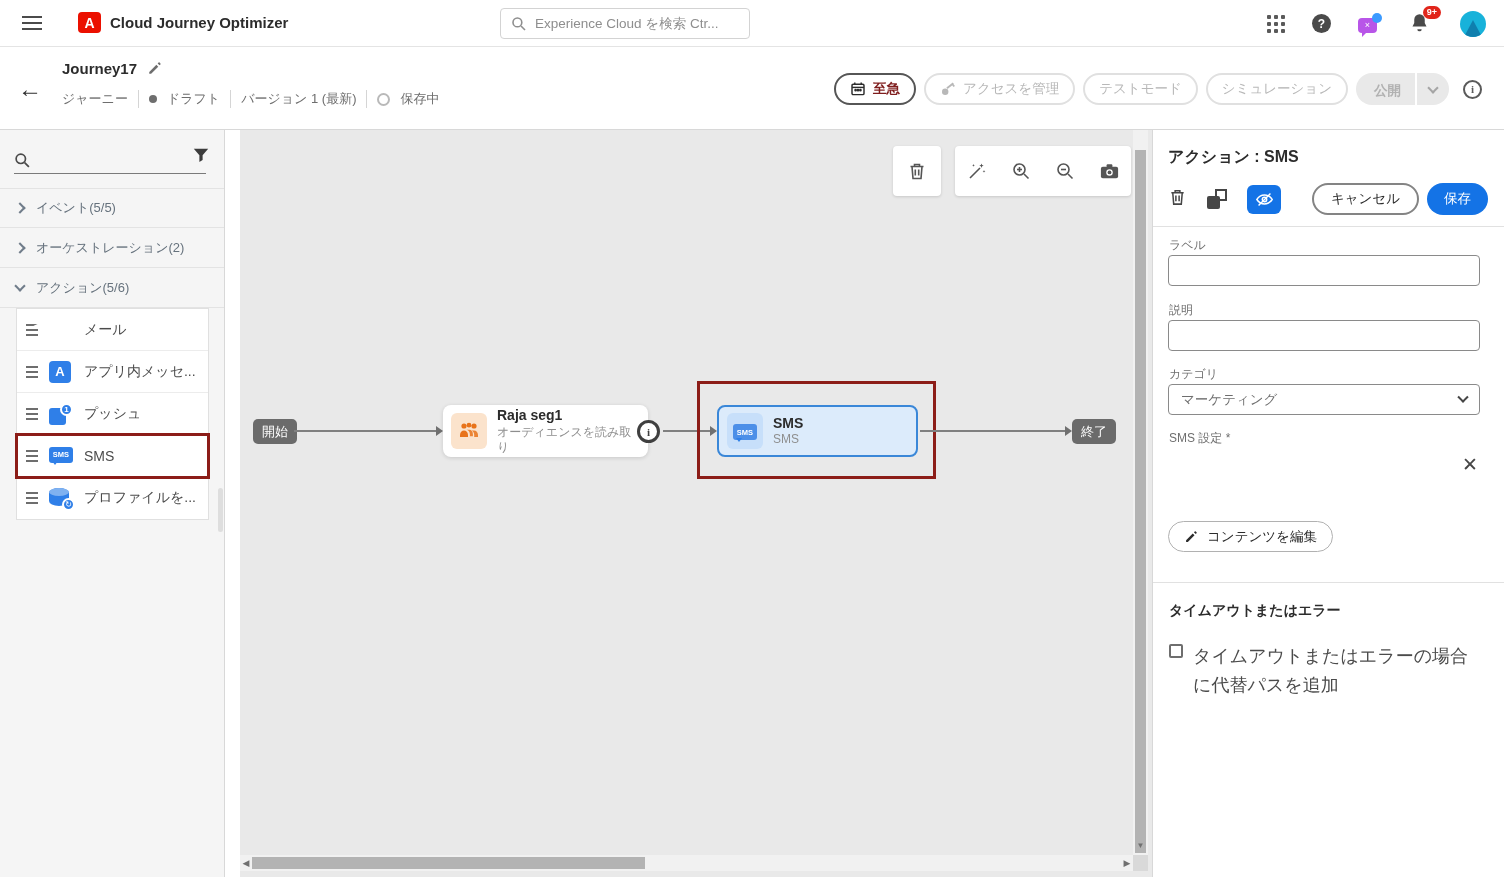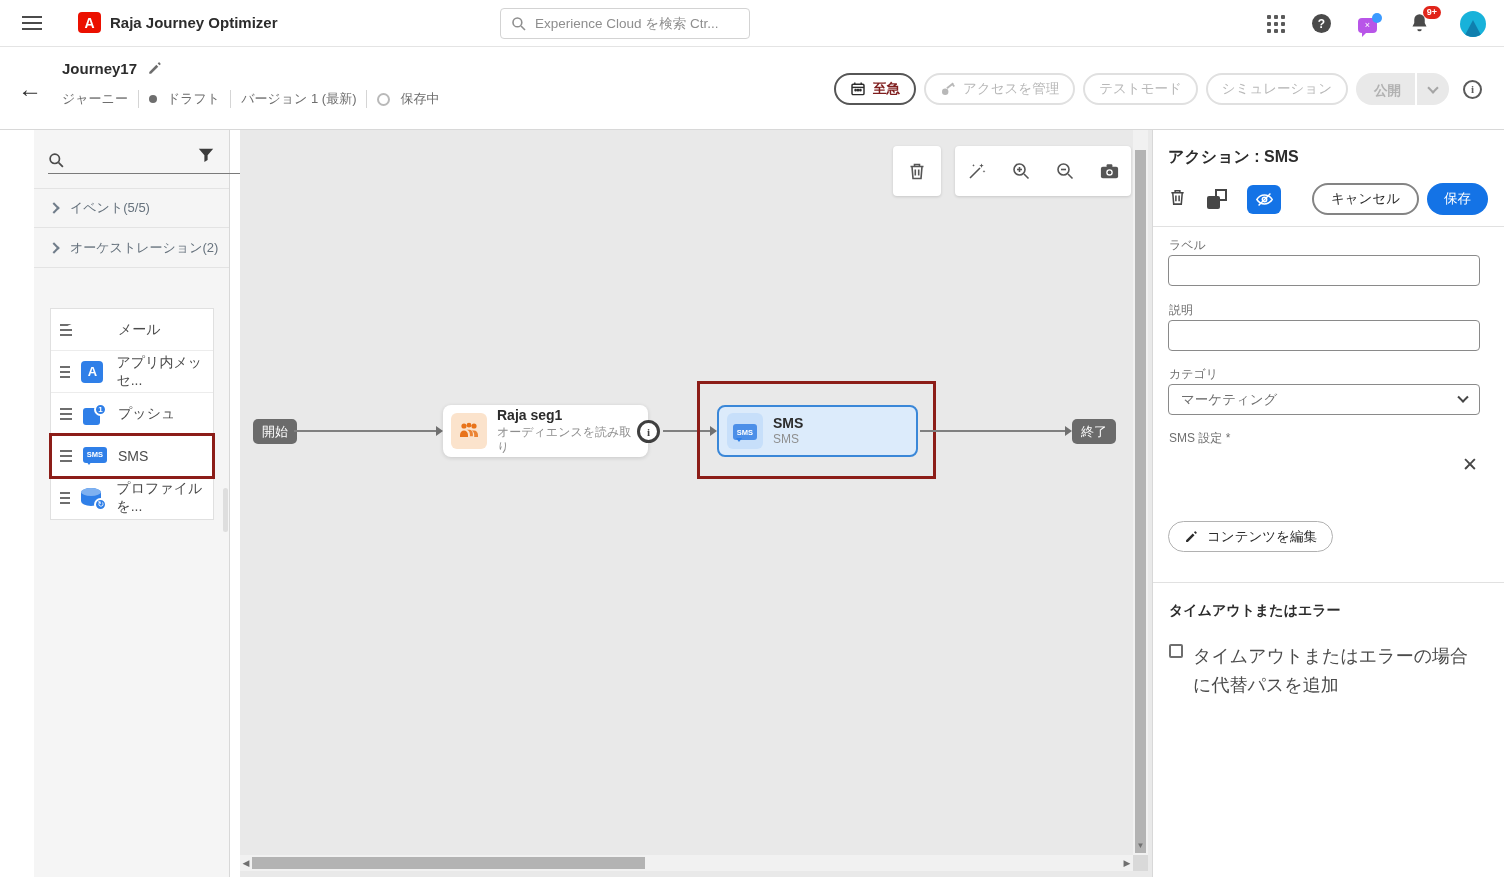--- a/index.html
+++ b/index.html
@@ -39,21 +39,21 @@
   .header-buttons { position:absolute; right:22px; top:26px; display:flex; align-items:center; gap:8px; }
   .btn { height:32px; border-radius:16px; display:flex; align-items:center; gap:7px; padding:0 14px; font-size:13.5px; background:#fff; cursor:pointer; white-space:nowrap; }
   .btn.enabled { border:2px solid #565656; color:#7f1d1d; font-weight:bold; }
   .btn.disabled { border:2px solid #e0e0e0; color:#b8b8b8; cursor:default; }
   .split { display:flex; gap:2px; }
   .split .seg1 { height:32px; background:#e9e9e9; color:#b1b1b1; font-weight:bold; font-size:13.5px; border-radius:16px 0 0 16px; padding:4px 14px 0 18px; display:flex; align-items:center; }
   .split .seg2 { height:32px; width:32px; background:#e9e9e9; border-radius:0 16px 16px 0; display:flex; align-items:center; justify-content:center; }
   .info-i { width:19px; height:19px; border-radius:50%; border:2px solid #5a5a5a; color:#5a5a5a; font-size:11px; font-weight:bold; display:flex; align-items:center; justify-content:center; margin-left:6px; font-family:"Liberation Serif",serif; }
 
   
-  .sidebar { position:absolute; left:0; top:130px; width:196px; bottom:0; background:#f5f5f5; border-right:1px solid #d8d8d8;margin-left:34px; }
+  .sidebar { position:absolute; left:0; top:130px; width:225px; bottom:0; background:#f5f5f5; border-right:1px solid #d8d8d8; }
   .side-search { position:absolute; left:14px; top:14px; width:212px; height:30px; border-bottom:1px solid #7a7a7a; display:flex; align-items:flex-end; padding-bottom:4px; width:192px; }
   .side-search svg { color:#4b4b4b; }
   .side-search input { border:none; outline:none; background:transparent; width:140px; margin-left:8px; font-size:13px; }
   .funnel { position:absolute; right:14px; top:16px; color:#3c3c3c; cursor:pointer; }
   .sections { position:absolute; left:0; top:58px; width:100%; }
   .section-row { height:40px; border-bottom:1px solid #e3e3e3; display:flex; align-items:center; padding-left:16px; gap:12px; font-size:13px; color:#66727d; cursor:pointer; }
   .section-row:first-child { border-top:1px solid #e3e3e3; }
   .chev { width:8px; height:8px; border-right:2px solid #707c8a; border-bottom:2px solid #707c8a; display:inline-block; }
   .chev.right { transform:rotate(-45deg); }
   .chev.down { transform:rotate(45deg); }
@@ -135,21 +135,21 @@
 </head>
 <body>
 
 <div class="topbar">
   <div class="hamburger">
       <span></span>
       <span></span>
       <span></span>
     </div>
   <div class="adobe-logo">A</div>
-  <div class="app-title">Raja Journey Optimizer</div>
+  <div class="app-title">Cloud Journey Optimizer</div>
   <div class="topsearch">
     <svg width="16" height="16" viewBox="0 0 20 20">
         <circle cx="8" cy="8" r="5.5" fill="none" stroke="#8e8e8e" stroke-width="2"></circle>
         <line x1="12.5" y1="12.5" x2="17.5" y2="17.5" stroke="#8e8e8e" stroke-width="2"></line>
       </svg>
     <input placeholder="Experience Cloud を検索 Ctr..." style="">
   </div>
   <div class="topbar-right">
     <div class="grid-icon">
         <i></i>
@@ -249,20 +249,24 @@
 
   <div class="sections">
     <div class="section-row">
       <span class="chev right"></span>
       <span>イベント(5/5)</span>
     </div>
     <div class="section-row">
       <span class="chev right"></span>
       <span>オーケストレーション(2)</span>
     </div>
+    <div class="section-row">
+      <span class="chev down" style="margin-top:-4px;"></span>
+      <span>アクション(5/6)</span>
+    </div>
   </div>
 
   <div class="items-card">
     <div class="item-row">
       <span class="drag-handle">
           <i></i>
           <i></i>
           <i></i>
         </span>
       <span class="icon24"><span class="env"><span class="flap"></span><span class="flap2"></span></span></span>

